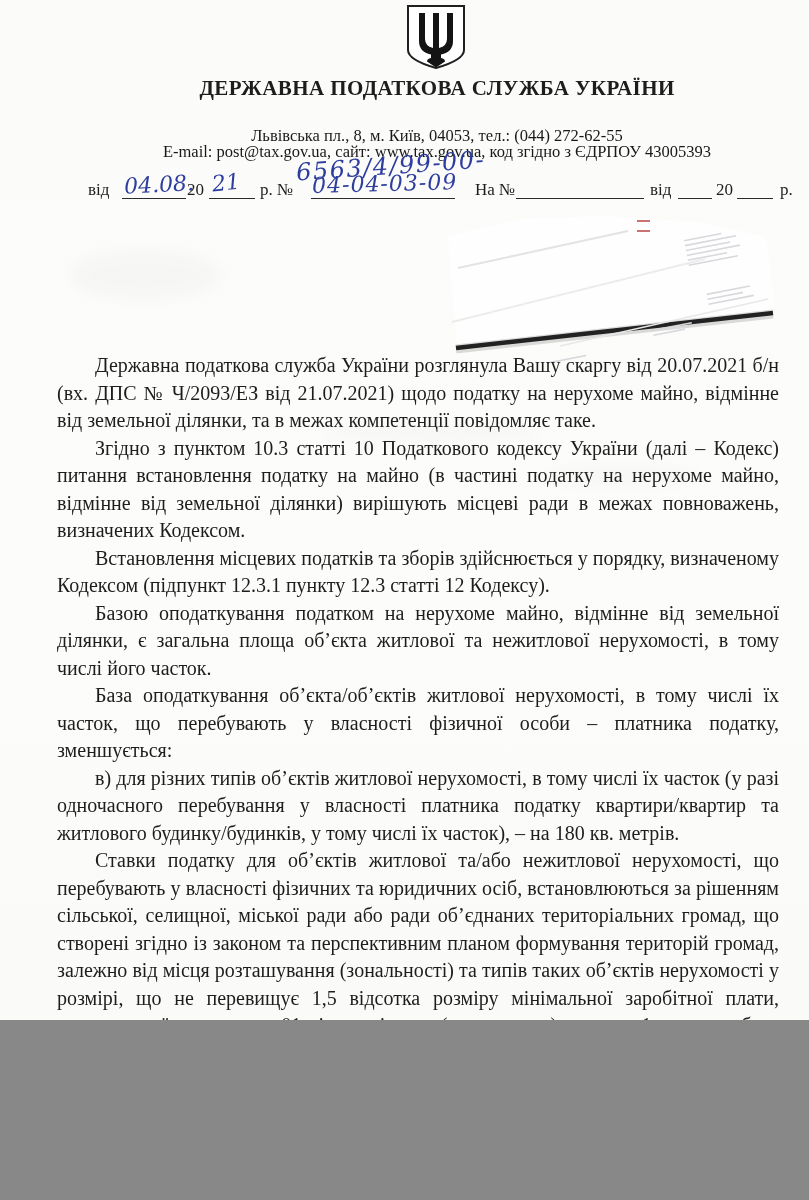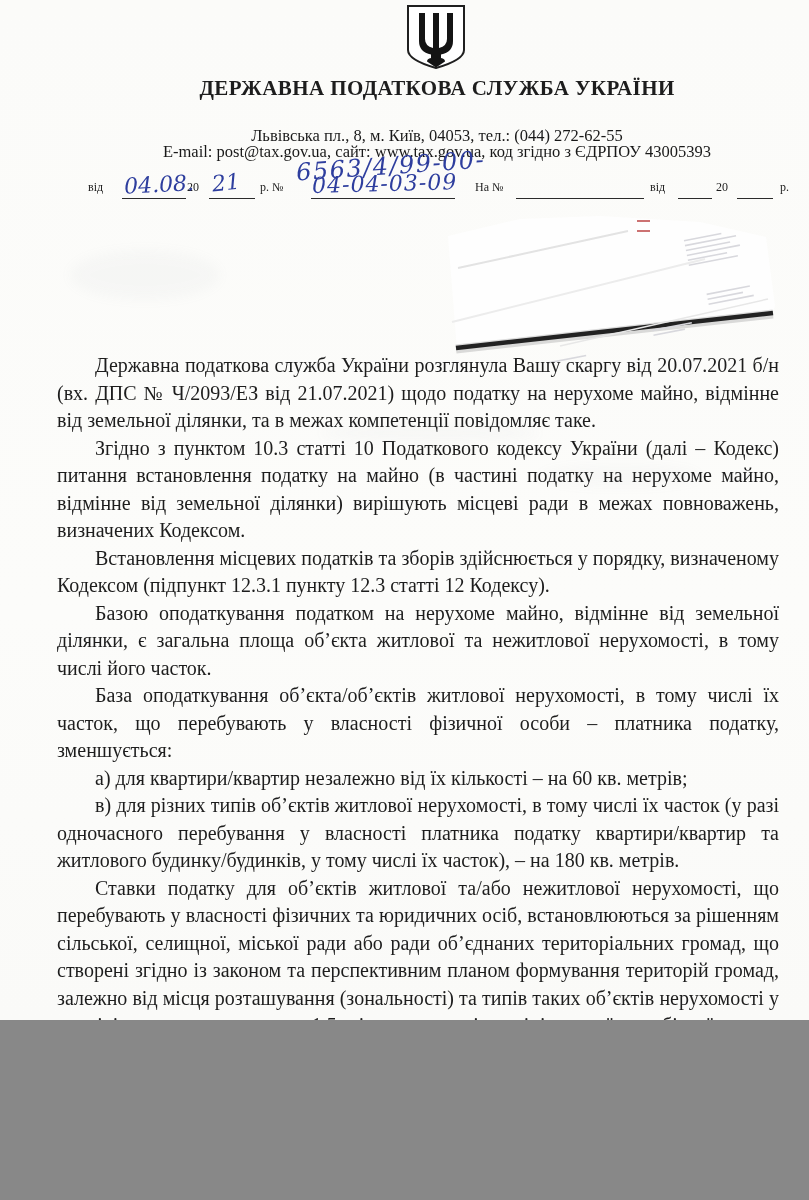--- a/index.html
+++ b/index.html
@@ -12,21 +12,21 @@
   }
   
   .emblem{position:absolute; left:404px; top:4px; width:64px; height:67px;}
   .org-name{position:absolute; left:65px; top:76px; width:744px; text-align:center;
     font-weight:bold; font-size:21px; letter-spacing:.4px;}
   .org-abbr{position:absolute; left:65px; top:99px; width:744px; text-align:center;
     font-weight:bold; font-size:21px;}
   .addr{position:absolute; left:65px; width:744px; text-align:center; font-size:16.5px; color:#191919;}
   .addr1{top:126px;} .addr2{top:142px;}
   
-  .ref-row{position:absolute; top:180px; left:0; width:809px; height:26px; font-size:12px;}
+  .ref-row{position:absolute; top:180px; left:0; width:809px; height:26px; font-size:17px;}
   .ref-row .lbl{position:absolute; top:0;}
   .blank{position:absolute; top:-2px; height:20px; border-bottom:1.5px solid #2b2b2b;}
   .hw{position:absolute; font-family:"DejaVu Serif", serif; font-style:italic;
       color:#2e3e9e; white-space:nowrap;}
   .hw-top{left:296px; top:152px; font-size:24px; transform:rotate(-4deg); letter-spacing:1.5px;}
   .hw-date{left:124px; top:172px; font-size:22px; transform:rotate(-3deg);}
   .hw-year{left:212px; top:170px; font-size:22px; transform:rotate(-6deg);}
   .hw-num{left:312px; top:171px; font-size:22px; transform:rotate(-1.5deg); letter-spacing:1px;}
   
   .envelope-svg{position:absolute; left:0; top:0; pointer-events:none;}
@@ -114,21 +114,20 @@
   </svg>
   <div class="red-mark"></div>
 
   <div class="body-text">
     <div>
         <p>Державна податкова служба України розглянула Вашу скаргу від 20.07.2021 б/н (вх. ДПС № Ч/2093/ЕЗ від 21.07.2021) щодо податку на нерухоме майно, відмінне від земельної ділянки, та в межах компетенції повідомляє таке.</p>
         <p>Згідно з пунктом 10.3 статті 10 Податкового кодексу України (далі – Кодекс) питання встановлення податку на майно (в частині податку на нерухоме майно, відмінне від земельної ділянки) вирішують місцеві ради в межах повноважень, визначених Кодексом.</p>
         <p>Встановлення місцевих податків та зборів здійснюється у порядку, визначеному Кодексом (підпункт 12.3.1 пункту 12.3 статті 12 Кодексу).</p>
         <p>Базою оподаткування податком на нерухоме майно, відмінне від земельної ділянки, є загальна площа об’єкта житлової та нежитлової нерухомості, в тому числі його часток.</p>
         <p>База оподаткування об’єкта/об’єктів житлової нерухомості, в тому числі їх часток, що перебувають у власності фізичної особи – платника податку, зменшується:</p>
-        <p>а) для квартири/квартир незалежно від їх кількості – на 60 кв. метрів;</p>
         <p>в) для різних типів об’єктів житлової нерухомості, в тому числі їх часток (у разі одночасного перебування у власності платника податку квартири/квартир та житлового будинку/будинків, у тому числі їх часток), – на 180 кв. метрів.</p>
         <p>Ставки податку для об’єктів житлової та/або нежитлової нерухомості, що перебувають у власності фізичних та юридичних осіб, встановлюються за рішенням сільської, селищної, міської ради або ради об’єднаних територіальних громад, що створені згідно із законом та перспективним планом формування територій громад, залежно від місця розташування (зональності) та типів таких об’єктів нерухомості у розмірі, що не перевищує 1,5 відсотка розміру мінімальної заробітної плати, встановленої законом на 01 січня звітного (податкового) року, за 1 кв. метр бази оподаткування.</p>
       </div>
   </div>
 
   <div class="smudge" style="left:70px; top:250px; width:150px; height:50px; opacity:.05;"></div>
   <div class="smudge" style="left:320px; top:425px; width:220px; height:16px; opacity:.05;"></div>
   <div class="smudge" style="left:540px; top:465px; width:160px; height:22px; opacity:.04;"></div>
   <div class="ghost-serial">АА 1407ЗВ</div>
 

